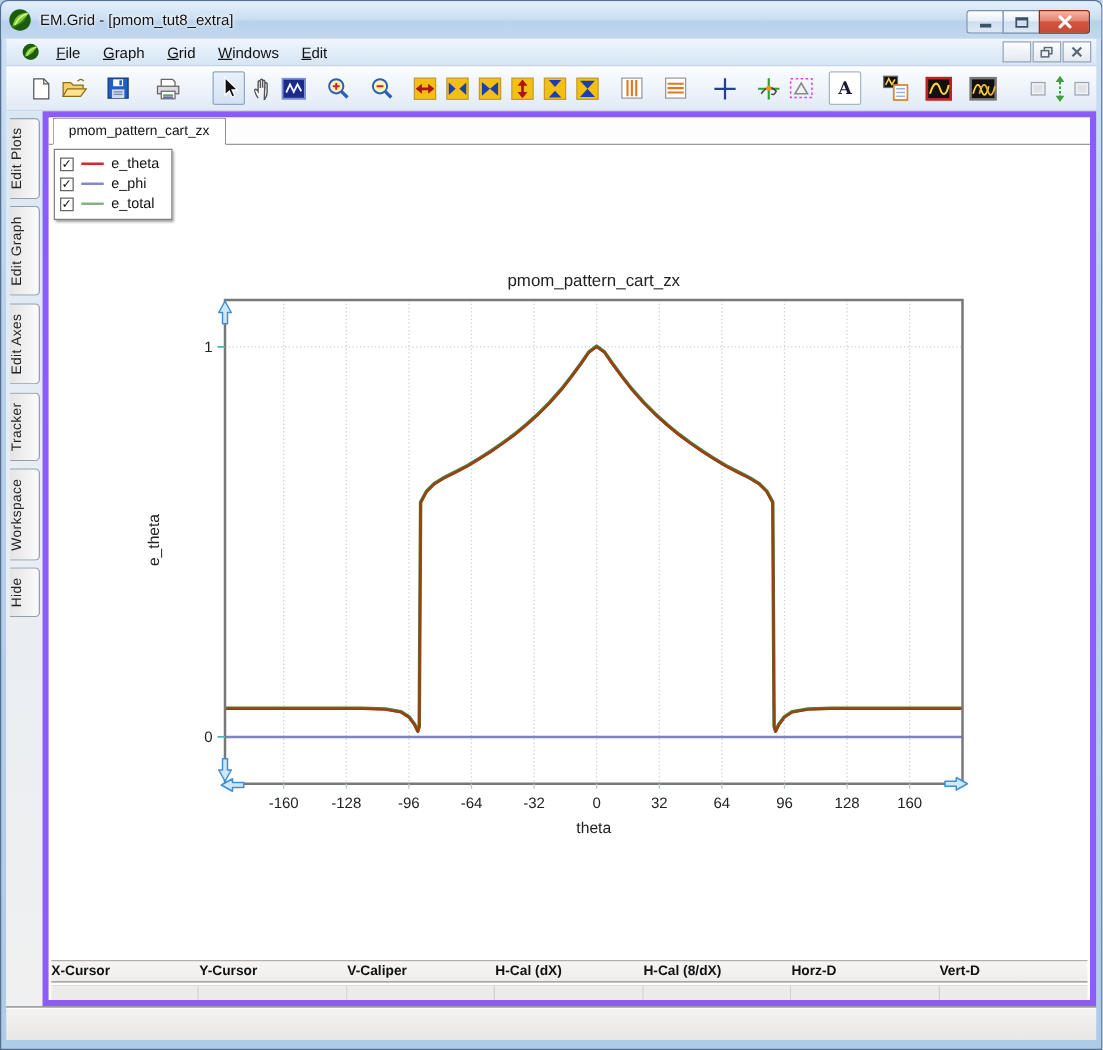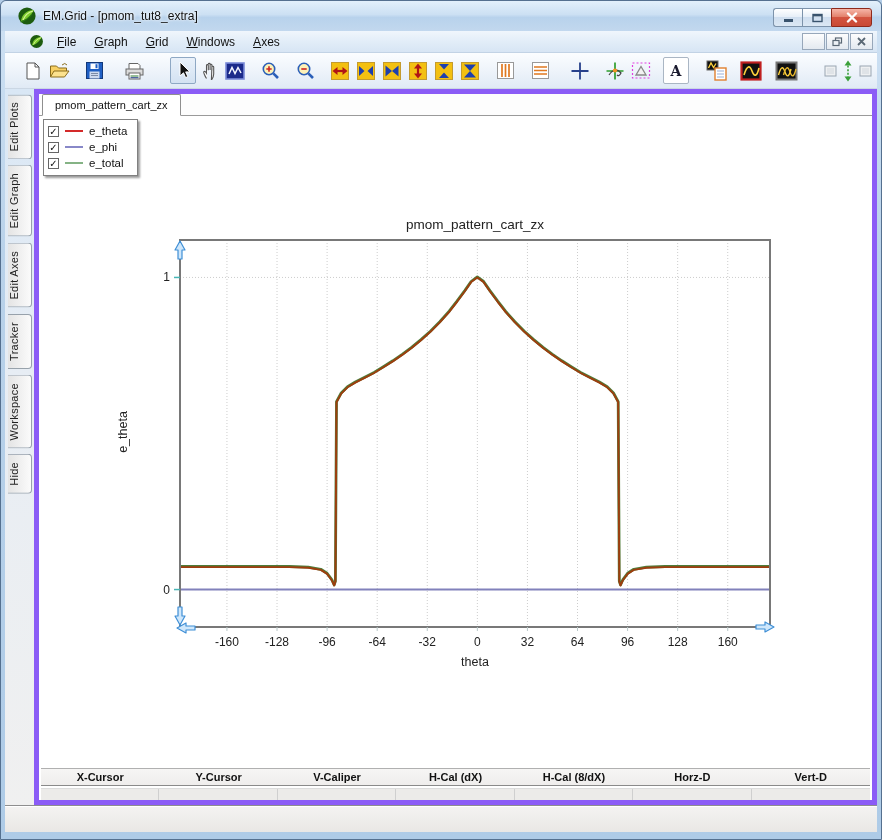--- a/index.html
+++ b/index.html
@@ -10,36 +10,36 @@
     position:relative; overflow:hidden;
     -webkit-font-smoothing:antialiased;
   }
   .frame {
     position:absolute; inset:0;
     background:linear-gradient(180deg,#cfe2f4 0%,#b9d2ea 30%,#aecbe7 100%);
     border:1px solid #55708f; border-radius:6px 6px 0 0;
   }
   
   .titlebar { position:absolute; left:0; top:0; right:0; height:30px;
-    display:flex; align-items:center; padding-left:16px;
+    display:flex; align-items:center; padding-left:5px;
     background:linear-gradient(180deg,#e3f0fb 0%,#cce0f3 45%,#b8d2ec 55%,#c2d8ee 100%);
     border-radius:6px 6px 0 0; }
   .title-text { font-size:12px; color:#101010; margin-left:6px; text-shadow:0 0 4px #fff,0 0 2px #fff; }
   .win-buttons { position:absolute; right:9px; top:7px; display:flex; }
   .wbtn { width:29px; height:19px; border:1px solid #7d93ab; border-right:none;
     background:linear-gradient(180deg,#ffffff 0%,#e7eff8 45%,#cfdeef 50%,#dce8f4 100%);
     display:flex; align-items:center; justify-content:center; }
   .wbtn:first-child { border-radius:3px 0 0 3px; }
   .wbtn-close { width:41px; border:1px solid #8e2a1c; border-radius:0 3px 3px 0;
     background:linear-gradient(180deg,#f6b6a8 0%,#e3826d 45%,#d35440 50%,#c94a35 100%); }
   .glyph-min { width:9px; height:3px; background:#39536d; margin-top:6px; }
   
   .menubar { position:absolute; left:4px; right:4px; top:30px; height:22px;
     background:linear-gradient(180deg,#f0f6fc 0%,#e2edf8 50%,#d7e5f4 100%);
-    display:flex; align-items:center; padding-left:22px; border-bottom:1px solid #c2d3e5; }
+    display:flex; align-items:center; padding-left:10px; border-bottom:1px solid #c2d3e5; }
   .menu-item { display:inline-block; font-size:12px; color:#111; padding:3px 9px; }
   .menu-item::first-letter { text-decoration:underline; }
   .mdi-buttons { position:absolute; right:4px; top:2px; display:flex; gap:1px; }
   .mdibtn { width:23px; height:17px; border:1px solid #97a7ba;
     background:linear-gradient(180deg,#fdfdfd,#e3e9f0); display:flex; align-items:center; justify-content:center; }
   
   .toolbar { position:absolute; left:4px; right:4px; top:52px; height:36px;
     background:linear-gradient(180deg,#fbfdff 0%,#edf3fa 55%,#e0eaf5 100%);
     display:flex; align-items:center; padding-left:15px; border-bottom:1px solid #cbd7e4; }
   .tool { width:26px; height:27px; display:flex; align-items:center; justify-content:center; flex:none; }
@@ -74,21 +74,21 @@
   .lg-label { font-size:11.5px; color:#111; }
   
   .chart-wrap { position:absolute; left:111px; top:100px; width:660px; height:475px; }
   .ylabel { position:absolute; left:54px; top:309px; width:60px; text-align:center;
     font-size:12.5px; color:#222; transform:rotate(-90deg); }
   
   .cursor-table { position:absolute; left:2px; right:2px; top:652px; }
   .ct-header { display:grid; grid-template-columns:repeat(7,1fr); height:18px;
     background:linear-gradient(#f6f5f4,#efedec); border-top:1px solid #b0b0b0;
     border-bottom:1px solid #8a8a8a; align-items:center; }
-  .ct-header div { font-size:11px; font-weight:bold; color:#111; text-align:center; }
+  .ct-header div { font-size:11px; font-weight:bold; color:#111; text-align:left; }
   .ct-cells { display:grid; grid-template-columns:repeat(7,1fr); height:19px; margin-top:2px;
     border-top:1px solid #dcdcdc; }
   .ct-cells div { background:#ecebe9; border-right:1px solid #cfcfcf; }
   .ct-cells div:last-child { border-right:none; }
   
   .statusbar { position:absolute; left:4px; right:4px; bottom:7px; height:27px;
     background:linear-gradient(#f4f3f2,#e9e7e5); border-top:1px solid #8e8e8e;
     box-shadow:inset 0 1px 0 #fff; }
 </style>
 </head>
@@ -125,21 +125,21 @@
   <div class="menubar">
     <svg width="15" height="15" viewBox="0 0 20 20" style="margin:0 4px 0 2px;">
       <circle cx="10" cy="10" r="8.6" fill="#1d5c0f"></circle>
       <path d="M4 15 C5 8,10 4,17 4 C13 11,9 14,4 15 Z" fill="#7fce2e"></path>
       <path d="M6 14 C8 9,12 6,16 5" stroke="#d6f59a" stroke-width="1.2" fill="none"></path>
     </svg>
     <span class="menu-item">File</span>
     <span class="menu-item">Graph</span>
     <span class="menu-item">Grid</span>
     <span class="menu-item">Windows</span>
-    <span class="menu-item">Axes</span>
+    <span class="menu-item">Edit</span>
     <div class="mdi-buttons">
       <div class="mdibtn">
         <svg width="9" height="9">
             <line x1="1" y1="7" x2="8" y2="7" stroke="#5a6possible5" stroke-width="2"></line>
           </svg>
       </div>
       <div class="mdibtn">
         <svg width="11" height="10" viewBox="0 0 11 10">
           <rect x="3.5" y="1" width="6" height="5" fill="none" stroke="#5a6875" stroke-width="1.2"></rect>
           <rect x="1" y="3.5" width="6" height="5" fill="#eef2f6" stroke="#5a6875" stroke-width="1.2"></rect>

